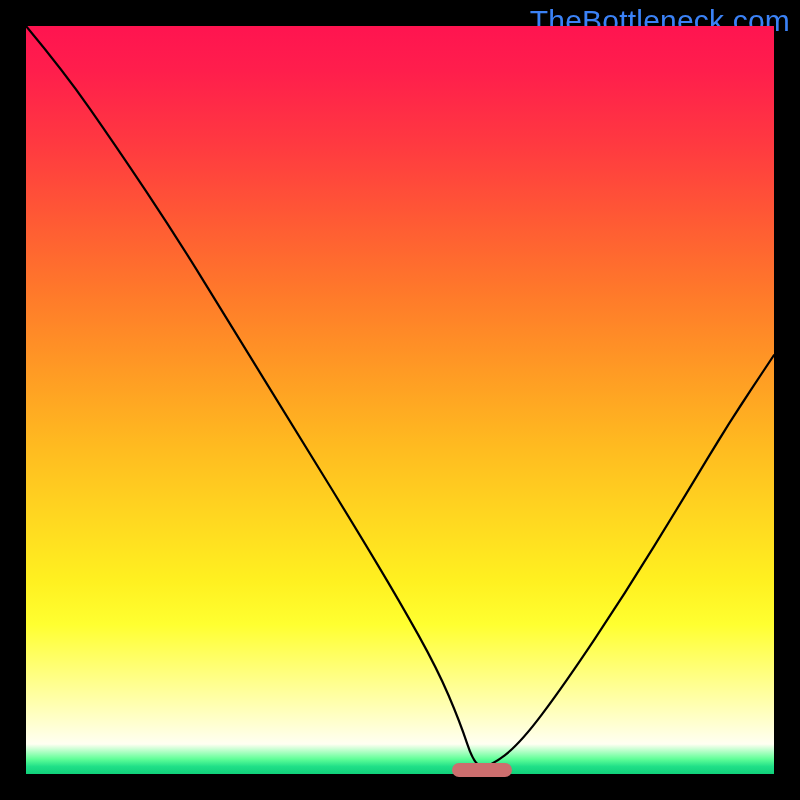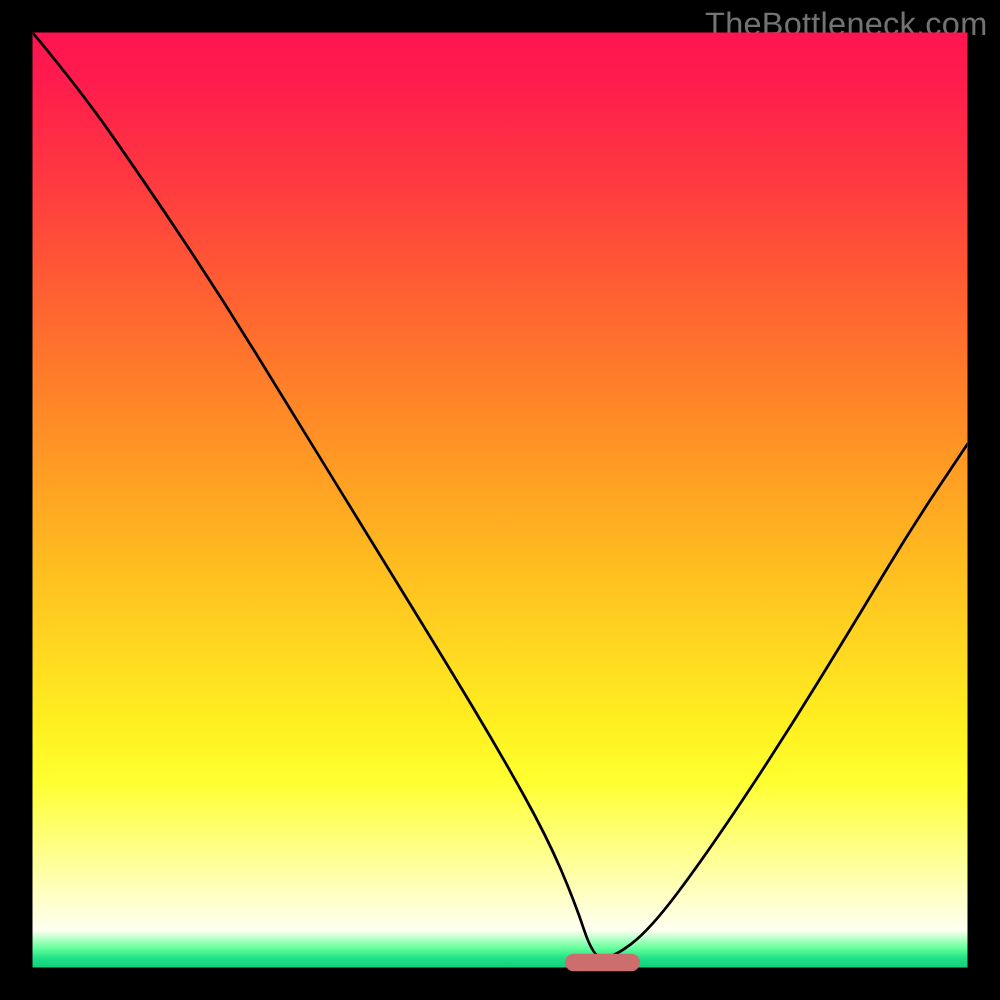--- a/index.html
+++ b/index.html
@@ -59,22 +59,22 @@
   .marker {
     position: absolute;
     height: 14px;
     border-radius: 7px;
     background: #cc6e6e;
   }
   .watermark {
     position: absolute;
     top: 4px;
     right: 10px;
-    color: #737373;
-    font-size: 26px;
+    color: #3b82f6;
+    font-size: 30px;
     font-weight: 500;
     letter-spacing: 0.2px;
     user-select: none;
   }
 </style>
 </head>
 <body>
 
 <div class="frame">
   <div class="watermark">TheBottleneck.com</div>

